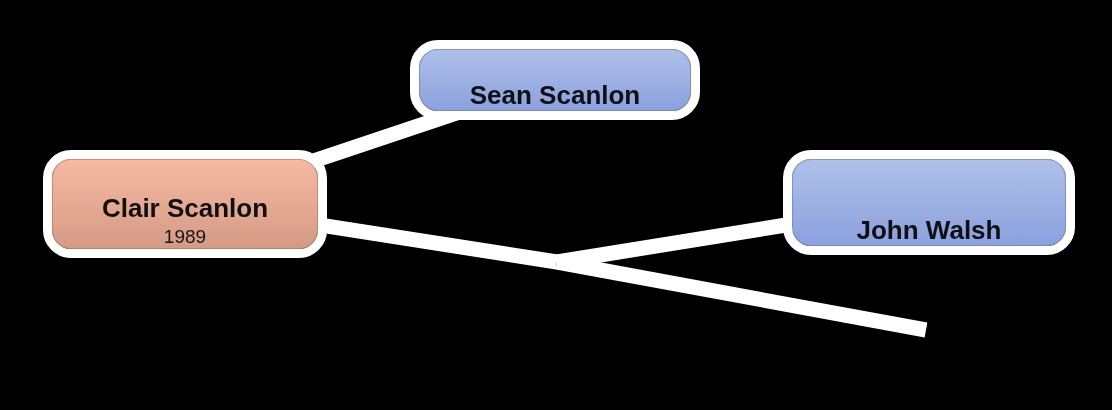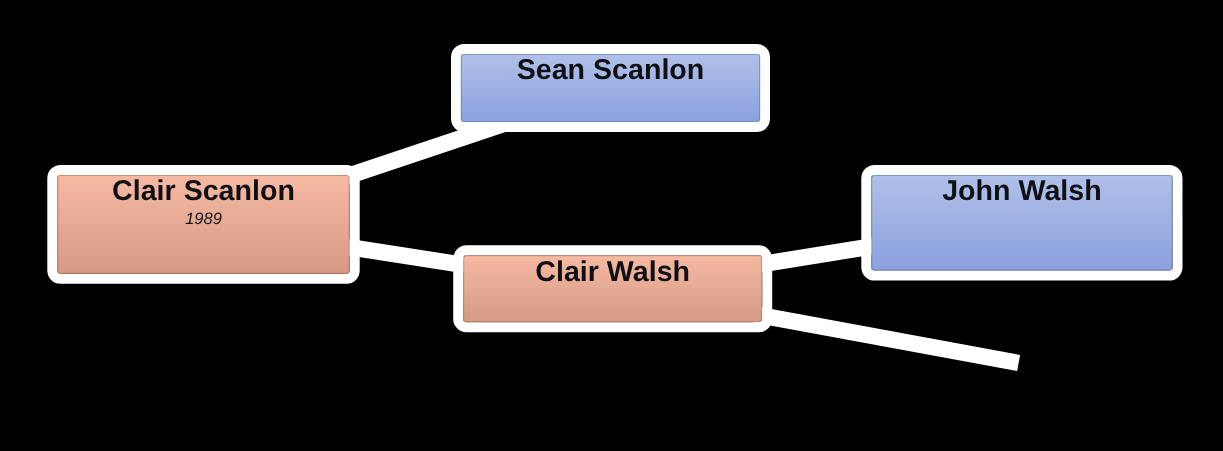--- a/index.html
+++ b/index.html
@@ -23,25 +23,25 @@
   }
   .connectors line {
     stroke: #ffffff;
     stroke-width: 15;
   }
   .node {
     position: absolute;
     z-index: 2;
     box-sizing: border-box;
     border: 9px solid #ffffff;
-    border-radius: 12px;
+    border-radius: 28px;
     background-clip: padding-box;
     display: flex;
     flex-direction: column;
-    justify-content: flex-start;
+    justify-content: flex-end;
     align-items: center;
     text-align: center;
     cursor: default;
   }
   .node.pink {
     background-image: linear-gradient(#F6BAA3, #D59A84);
     background-clip: padding-box;
     box-shadow: inset 0 0 0 1px rgba(170, 105, 85, 0.55);
   }
   .node.blue {
@@ -50,27 +50,26 @@
     box-shadow: inset 0 0 0 1px rgba(100, 122, 185, 0.6);
   }
   .node .name {
     font-size: 26px;
     font-weight: bold;
     color: #101014;
     line-height: 1.15;
     white-space: nowrap;
   }
   .node .detail {
-    font-size: 15px;
+    font-size: 19px;
     font-weight: normal;
     color: #15151a;
     line-height: 1.2;
     margin-top: 2px;
     white-space: nowrap;
-    font-style: italic;
   }
   
   #node-clair-scanlon   { left: 43px;  top: 150px; width: 284px; height: 108px; }
   #node-sean-scanlon    { left: 410px; top: 40px;  width: 290px; height: 80px;  }
   #node-clair-walsh     { left: 412px; top: 223px; width: 290px; height: 79px;  }
   #node-john-walsh      { left: 783px; top: 150px; width: 292px; height: 105px; }
   #node-mary-fitzgerald { left: 780px; top: 289px; width: 293px; height: 81px;  }
 </style>
 </head>
 <body>
@@ -86,22 +85,19 @@
 
   <div class="node pink" id="node-clair-scanlon">
     <div class="name">Clair Scanlon</div>
     <div class="detail">1989</div>
   </div>
 
   <div class="node blue" id="node-sean-scanlon">
     <div class="name">Sean Scanlon</div>
   </div>
 
-  <div class="node pink" id="node-clair-walsh">
-    <div class="name">Clair Walsh</div>
-  </div>
 
   <div class="node blue" id="node-john-walsh">
     <div class="name">John Walsh</div>
   </div>
 
 
 </div>
 
 </body></html>

